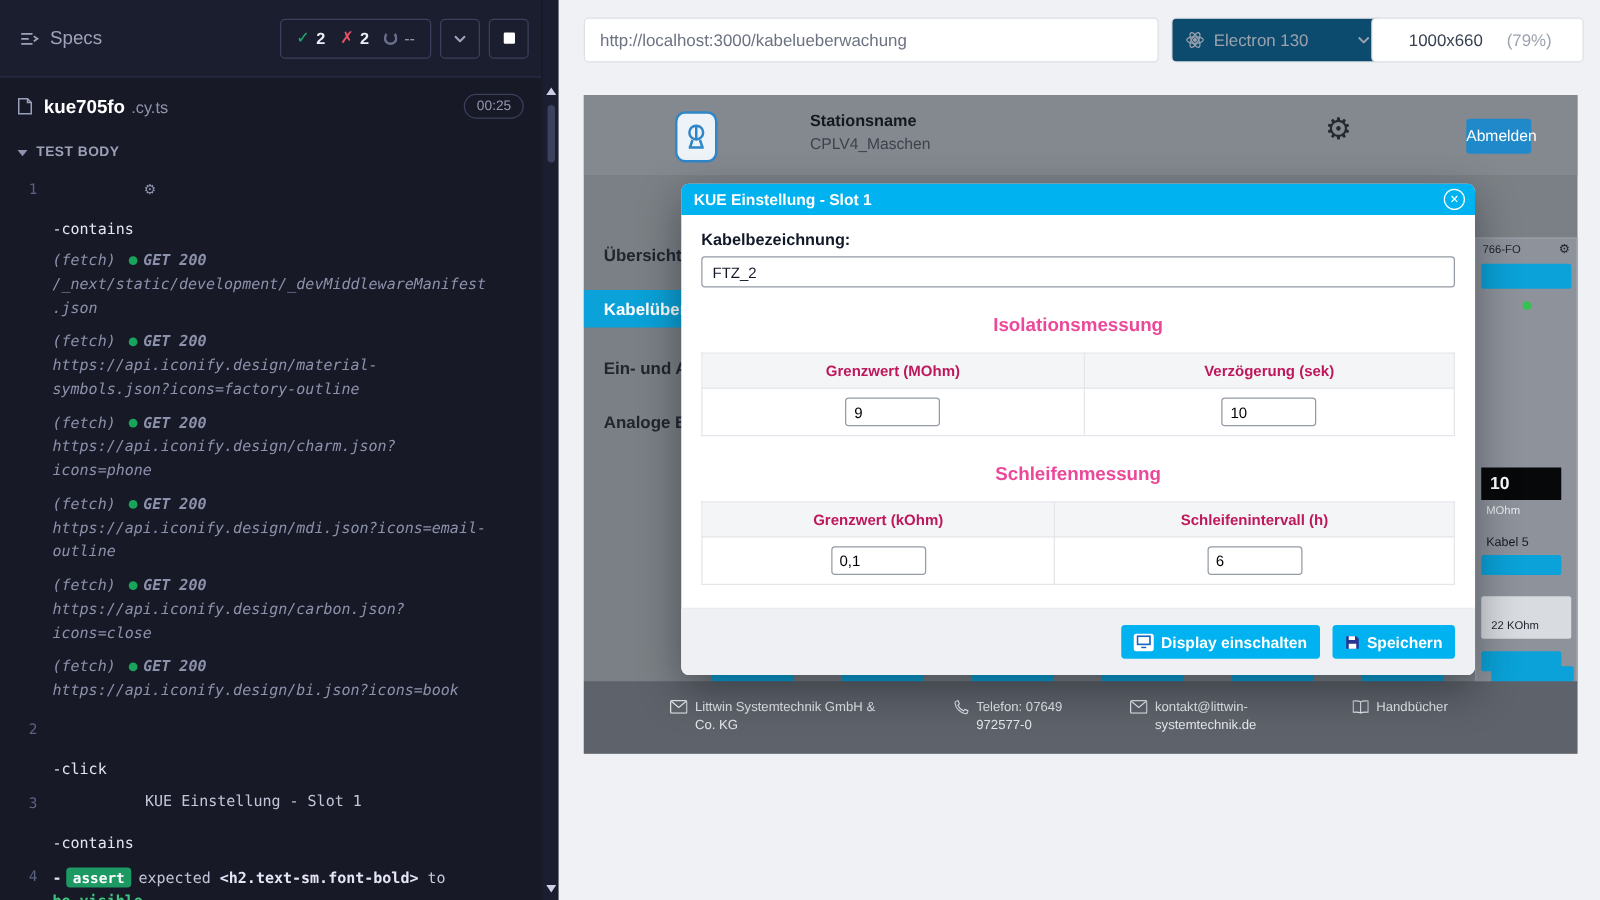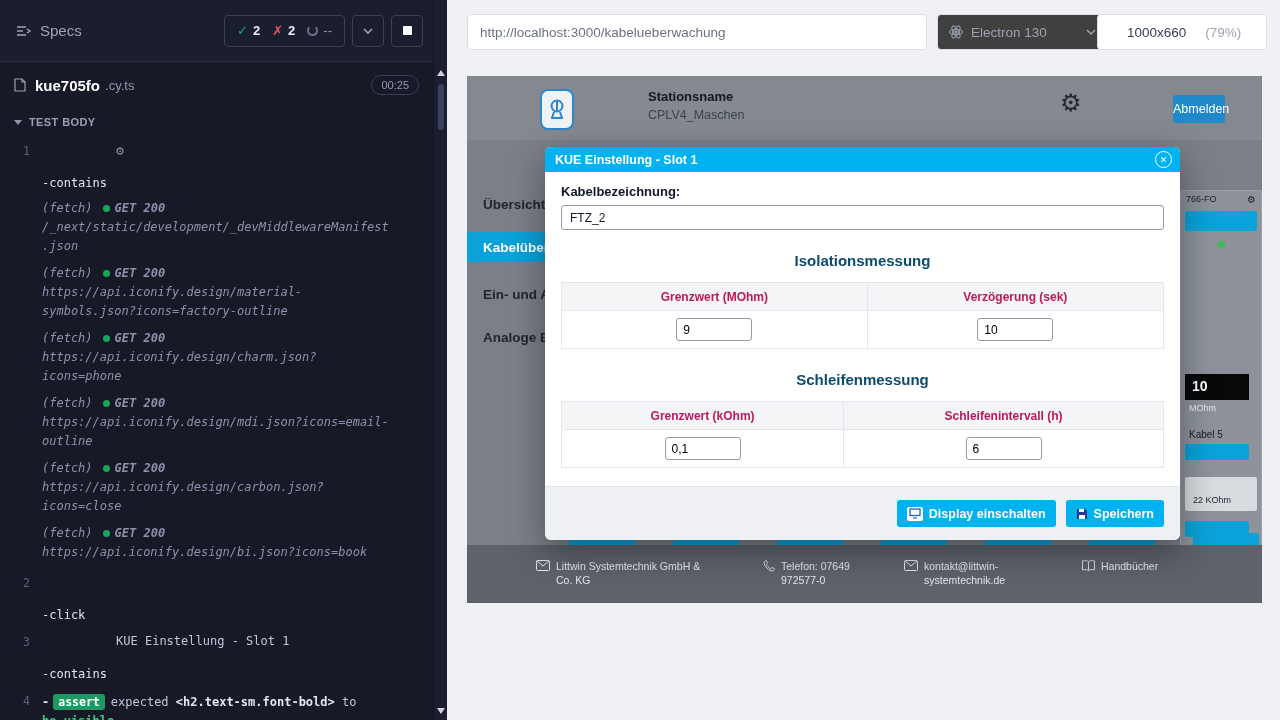--- a/index.html
+++ b/index.html
@@ -51,21 +51,21 @@
   .count-badge { margin-left:auto; margin-right:12px; width:18px; height:18px; border-radius:50%; background:#141827; color:#fff; font-size:11px; font-weight:bold; display:flex; align-items:center; justify-content:center; font-family:"Liberation Sans",sans-serif; }
 
   .scroll-strip { position:absolute; left:433px; top:0; width:14px; height:720px; background:#1b1e2e; border-left:1px solid #11131e; }
   .tri-up { position:absolute; top:70px; left:3px; width:0; height:0; border-left:4px solid transparent; border-right:4px solid transparent; border-bottom:6px solid #cdd0e2; cursor:pointer; }
   .scroll-thumb { position:absolute; top:84px; left:4px; width:6px; height:46px; background:#3c415e; border-radius:3px; cursor:pointer; }
   .tri-down { position:absolute; bottom:6px; left:3px; width:0; height:0; border-left:4px solid transparent; border-right:4px solid transparent; border-top:6px solid #cdd0e2; cursor:pointer; }
 
   
   .main { position:absolute; left:447px; top:0; width:833px; height:720px; background:#f0f1f4; }
   .url-input { position:absolute; left:20px; top:14px; width:460px; height:36px; background:#fff; border:1px solid #dcdfe4; border-radius:4px; padding:0 12px; font-size:13.5px; color:#6b7280; font-family:"Liberation Sans",sans-serif; }
-  .browser-select { position:absolute; left:490px; top:14px; width:170px; height:36px; background:#404040; border:1px solid #dcdfe4; border-radius:4px; display:flex; align-items:center; gap:7px; padding:0 10px; color:#9ca3af; font-size:13.5px; cursor:pointer; }
+  .browser-select { position:absolute; left:490px; top:14px; width:170px; height:36px; background:#0c4a6e; border:1px solid #dcdfe4; border-radius:4px; display:flex; align-items:center; gap:7px; padding:0 10px; color:#9ca3af; font-size:13.5px; cursor:pointer; }
   .viewport-box { position:absolute; left:650px; top:14px; width:170px; height:36px; background:#fff; border:1px solid #dcdfe4; border-radius:4px; display:flex; align-items:center; gap:19px; padding:0 10px; color:#374151; font-size:13.5px; cursor:pointer; }
   .vp-zoom { color:#9ca3af; }
   .chev { margin-left:auto; color:#9ca3af; }
 
   
   .aut { position:absolute; left:20px; top:76px; width:795px; height:527px; background:#7b8086; overflow:hidden; }
   .aut-header { position:absolute; top:0; left:0; right:0; height:64px; background:#84888f; }
   .logo { position:absolute; left:73px; top:13px; width:34px; height:41px; background:#eef3f8; border:2px solid #2f86c8; border-radius:8px; display:flex; align-items:center; justify-content:center; }
   .station { position:absolute; left:181px; top:13px; }
   .station-label { font-size:13px; font-weight:bold; color:#14181f; }
@@ -100,21 +100,21 @@
   .f4 { left:615px; }
 
   
   .modal { position:absolute; left:78px; top:71px; width:635px; height:393px; background:#fff; border-radius:6px; box-shadow:0 12px 34px rgba(10,14,20,.42); z-index:5; }
   .modal-header { height:25px; background:#00b2ef; border-radius:6px 6px 0 0; display:flex; align-items:center; padding:0 8px 0 10px; }
   .modal-title { color:#fff; font-size:12.5px; font-weight:bold; }
   .modal-close { margin-left:auto; width:17px; height:17px; border:1.5px solid #fff; border-radius:50%; color:#fff; font-size:9px; display:flex; align-items:center; justify-content:center; cursor:pointer; font-weight:bold; font-family:"DejaVu Sans",sans-serif; }
   .modal-body { padding:12px 16px 0; }
   .field-label { font-size:13px; font-weight:bold; color:#111827; }
   .field-input { margin-top:6px; width:100%; height:25px; border:1px solid #949ba5; border-radius:3px; padding:0 8px; font-size:12px; color:#111827; font-family:"Liberation Sans",sans-serif; }
-  .sec-title { text-align:center; font-size:15px; font-weight:bold; color:#0c4a6e; margin-top:22px; }
+  .sec-title { text-align:center; font-size:15px; font-weight:bold; color:#ec4899; margin-top:22px; }
   .mtable { width:100%; border-collapse:collapse; margin-top:13px; }
   .mtable th { border:1px solid #e3e6ea; background:#f4f5f7; height:28px; font-size:12px; font-weight:bold; color:#be185d; }
   .mtable td { border:1px solid #e3e6ea; height:38px; text-align:center; }
   .cell-input { width:76px; height:23px; border:1px solid #949ba5; border-radius:3px; padding:0 6px; font-size:12px; font-family:"Liberation Sans",sans-serif; }
   .modal-footer { position:absolute; bottom:0; left:0; right:0; height:54px; background:#eef0f3; border-top:1px solid #e2e5e9; border-radius:0 0 6px 6px; display:flex; align-items:center; justify-content:flex-end; gap:10px; padding:0 16px; }
   .m-btn { height:27px; background:#00b2ef; color:#fff; border:none; border-radius:3px; font-size:12.5px; font-weight:bold; display:flex; align-items:center; gap:6px; padding:0 10px; cursor:pointer; font-family:"Liberation Sans",sans-serif; }
   .chip { width:16px; height:14px; background:#fff; border-radius:2px; display:flex; align-items:center; justify-content:center; }
 </style>
 </head>
 <body>

